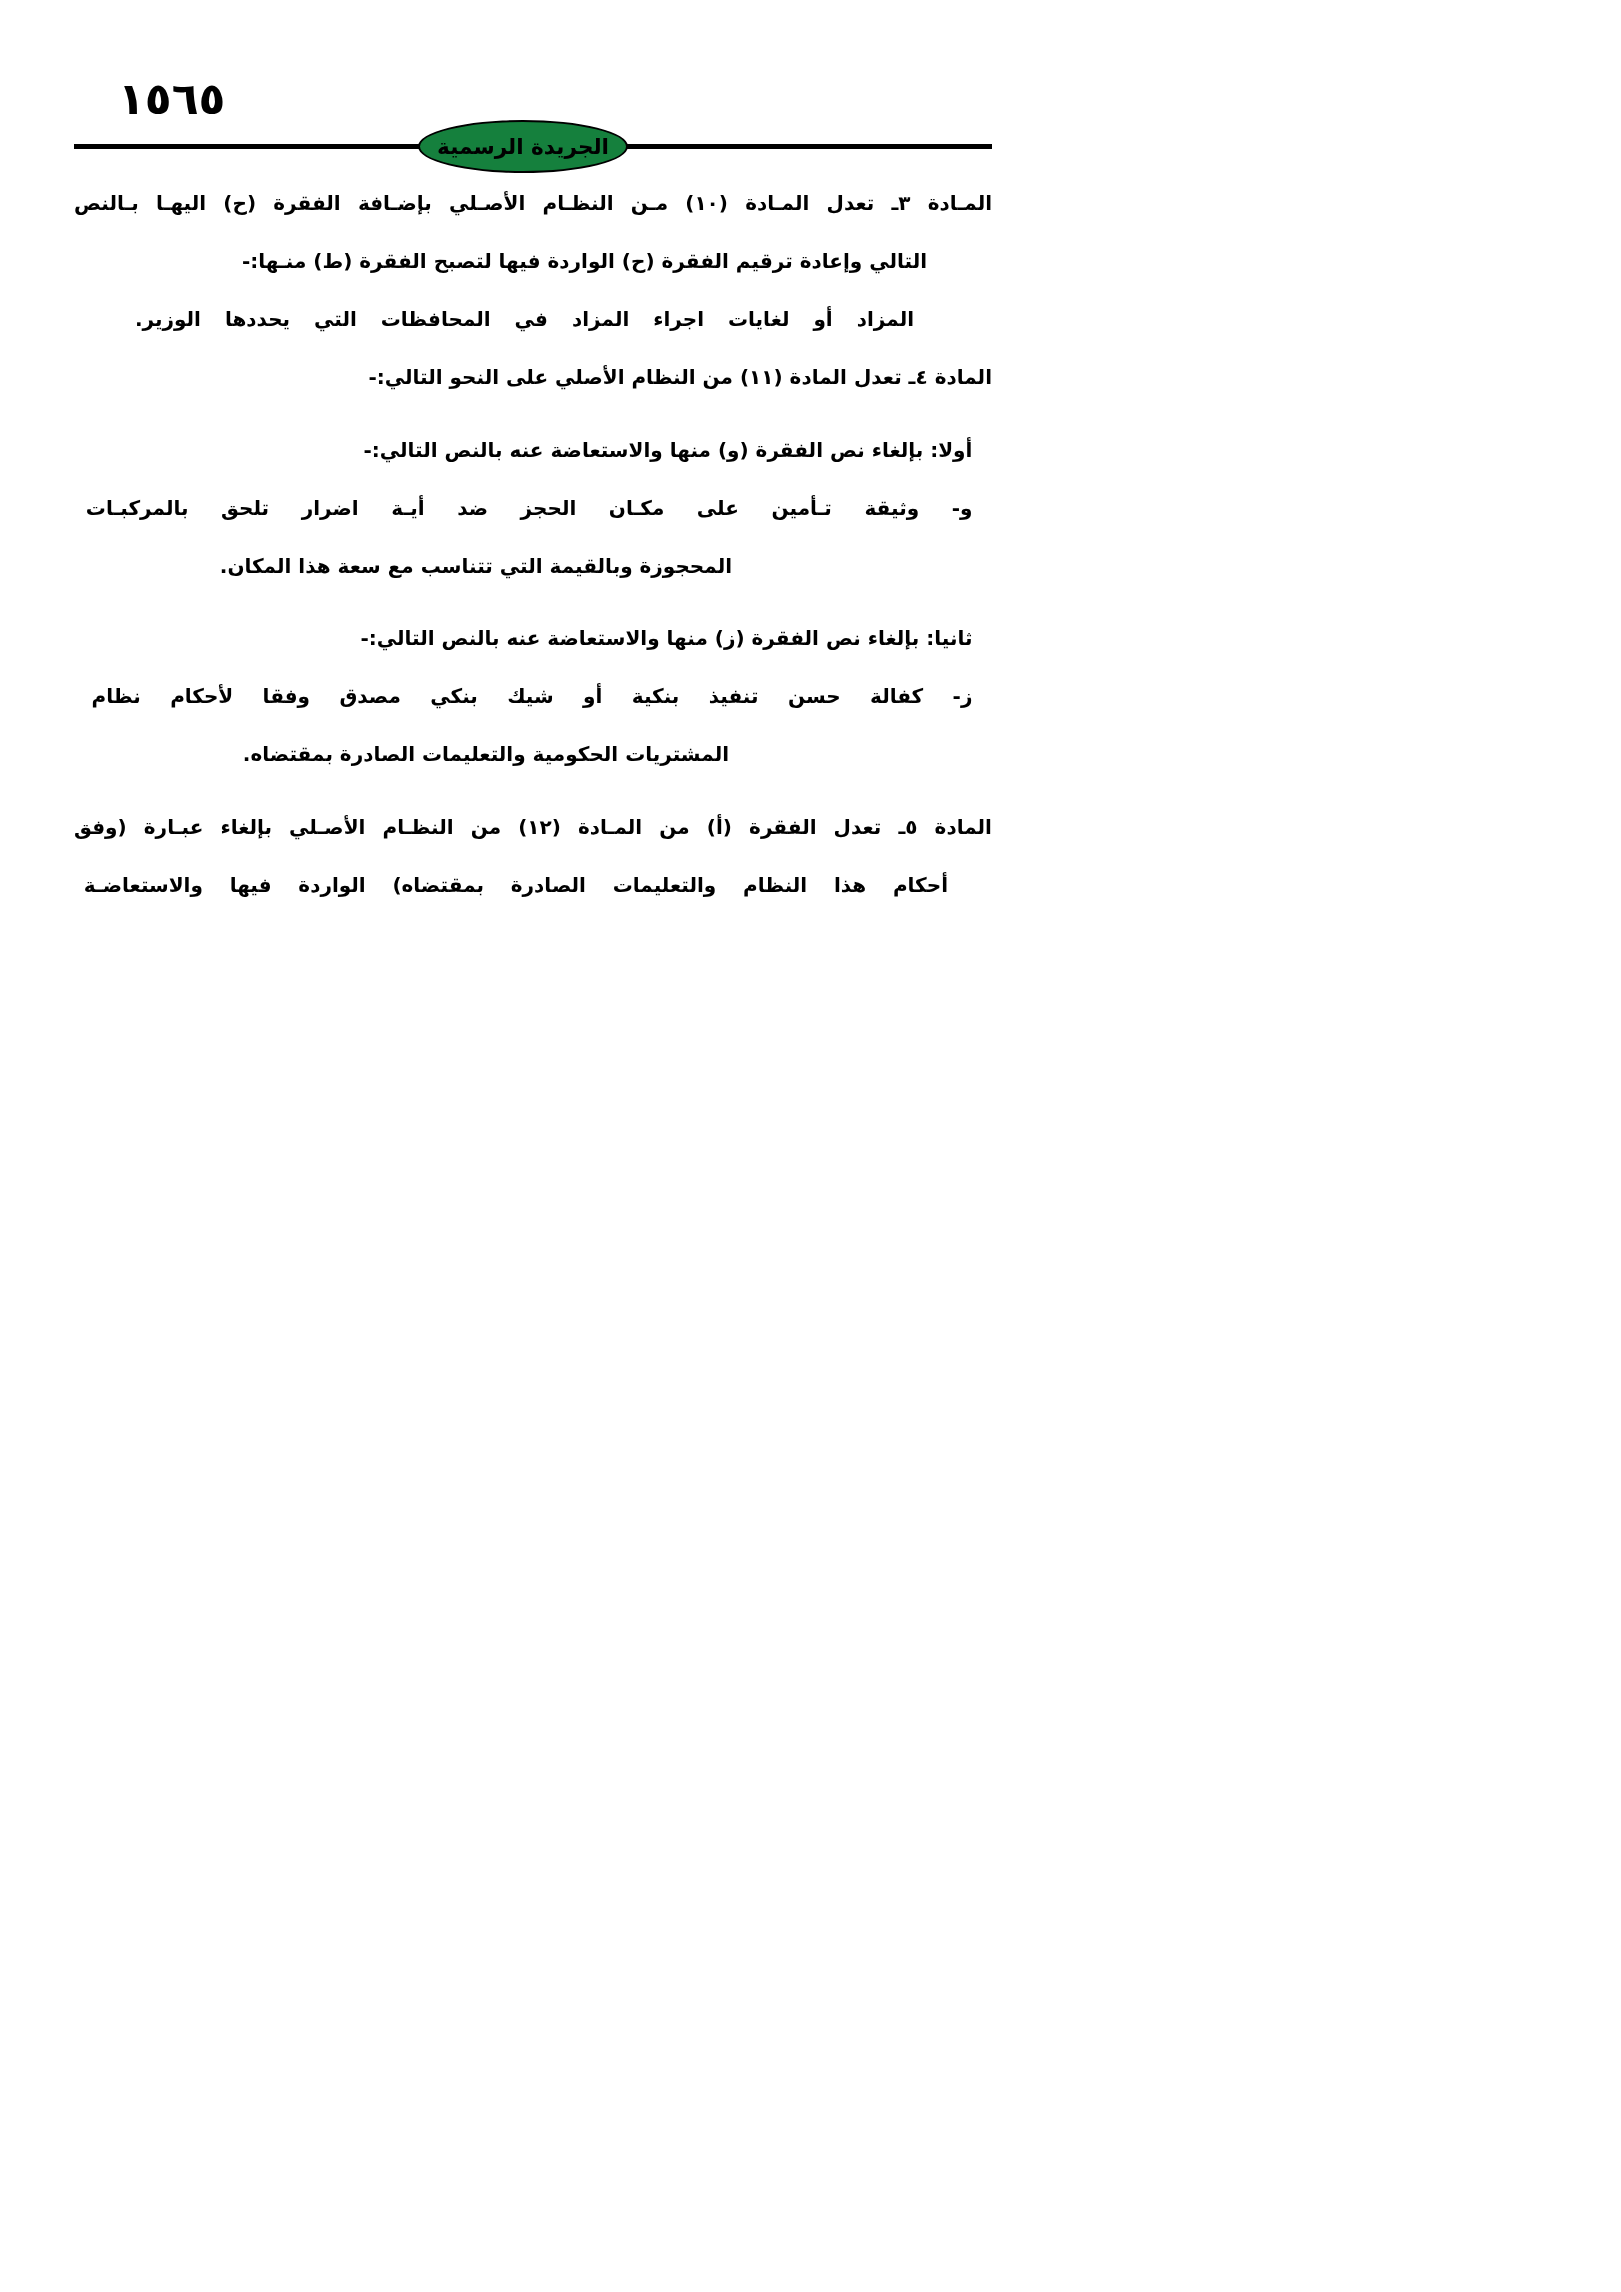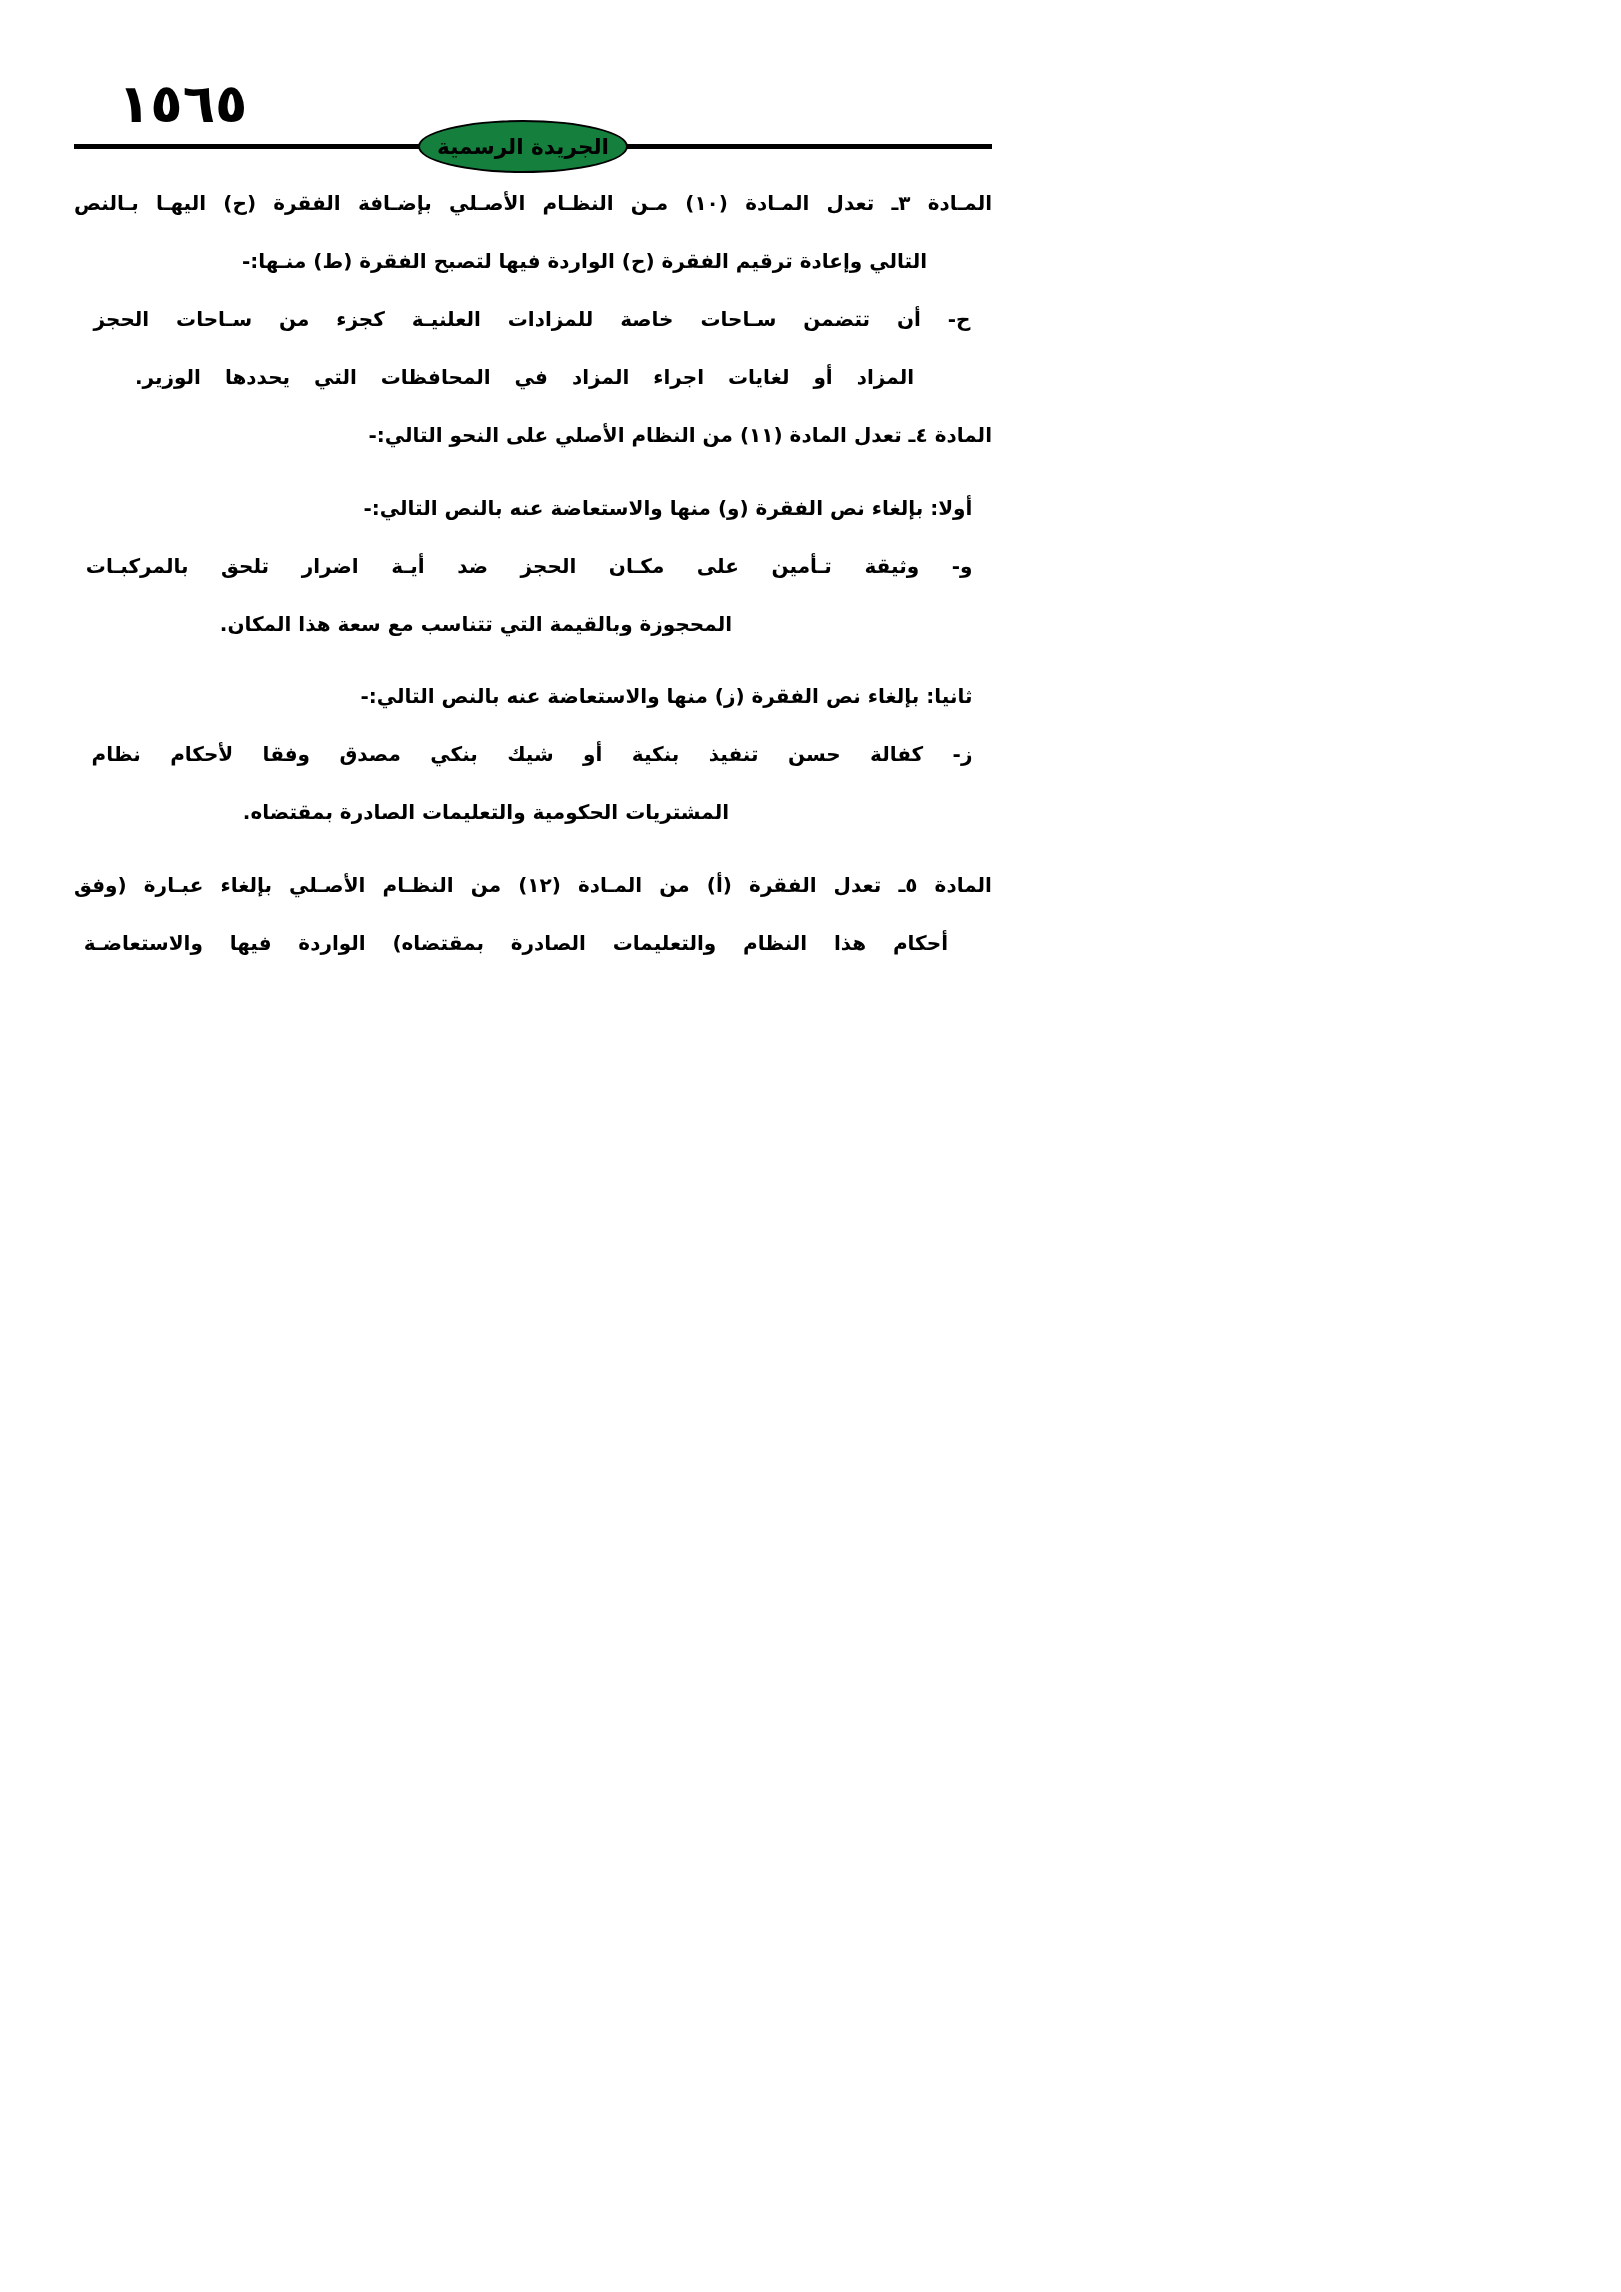--- a/index.html
+++ b/index.html
@@ -9,21 +9,21 @@
     width: 1621px;
     height: 2293px;
     font-family: "DejaVu Sans", sans-serif;
     color: #000;
     overflow: hidden;
   }
   .page-number {
     position: absolute;
     top: 73px;
     left: 118px;
-    font-size: 53px;
+    font-size: 44px;
     font-weight: 700;
     letter-spacing: 2px;
     text-align: center;
   }
   .header-rule {
     position: absolute;
     top: 144px;
     left: 74px;
     width: 918px;
     height: 4.9px;
@@ -71,21 +71,20 @@
 <div class="header-rule"></div>
 <div class="gazette-seal">
   <span class="inner">الجريدة الرسمية</span>
 </div>
 
 <div class="doc-body">
 
   <div class="ln j">المـادة ٣ـ تعدل المـادة (١٠) مـن النظـام الأصـلي بإضـافة الفقرة (ح) اليهـا بـالنص</div>
   <div class="ln r" style="padding-right:65px">التالي وإعادة ترقيم الفقرة (ح) الواردة فيها لتصبح الفقرة (ط) منـها:-</div>
 
-  <div class="ln j" style="padding-right:21.6px;padding-left:19.6px">ح- أن تتضمن سـاحات خاصة للمزادات العلنيـة كجزء من سـاحات الحجز</div>
   <div class="ln j" style="padding-right:78px;padding-left:61px">المزاد أو لغايات اجراء المزاد في المحافظات التي يحددها الوزير.</div>
 
   <div class="ln r">المادة ٤ـ تعدل المادة (١١) من النظام الأصلي على النحو التالي:-</div>
 
   <div class="ln r gap" style="padding-right:19.6px">أولا: بإلغاء نص الفقرة (و) منها والاستعاضة عنه بالنص التالي:-</div>
 
   <div class="ln j" style="padding-right:19.6px;padding-left:11.8px">و- وثيقة تـأمين على مكـان الحجز ضد أيـة اضرار تلحق بالمركبـات</div>
   <div class="ln r" style="padding-right:260px">المحجوزة وبالقيمة التي تتناسب مع سعة هذا المكان.</div>
 
   <div class="ln r gap" style="padding-right:19.6px">ثانيا: بإلغاء نص الفقرة (ز) منها والاستعاضة عنه بالنص التالي:-</div>

